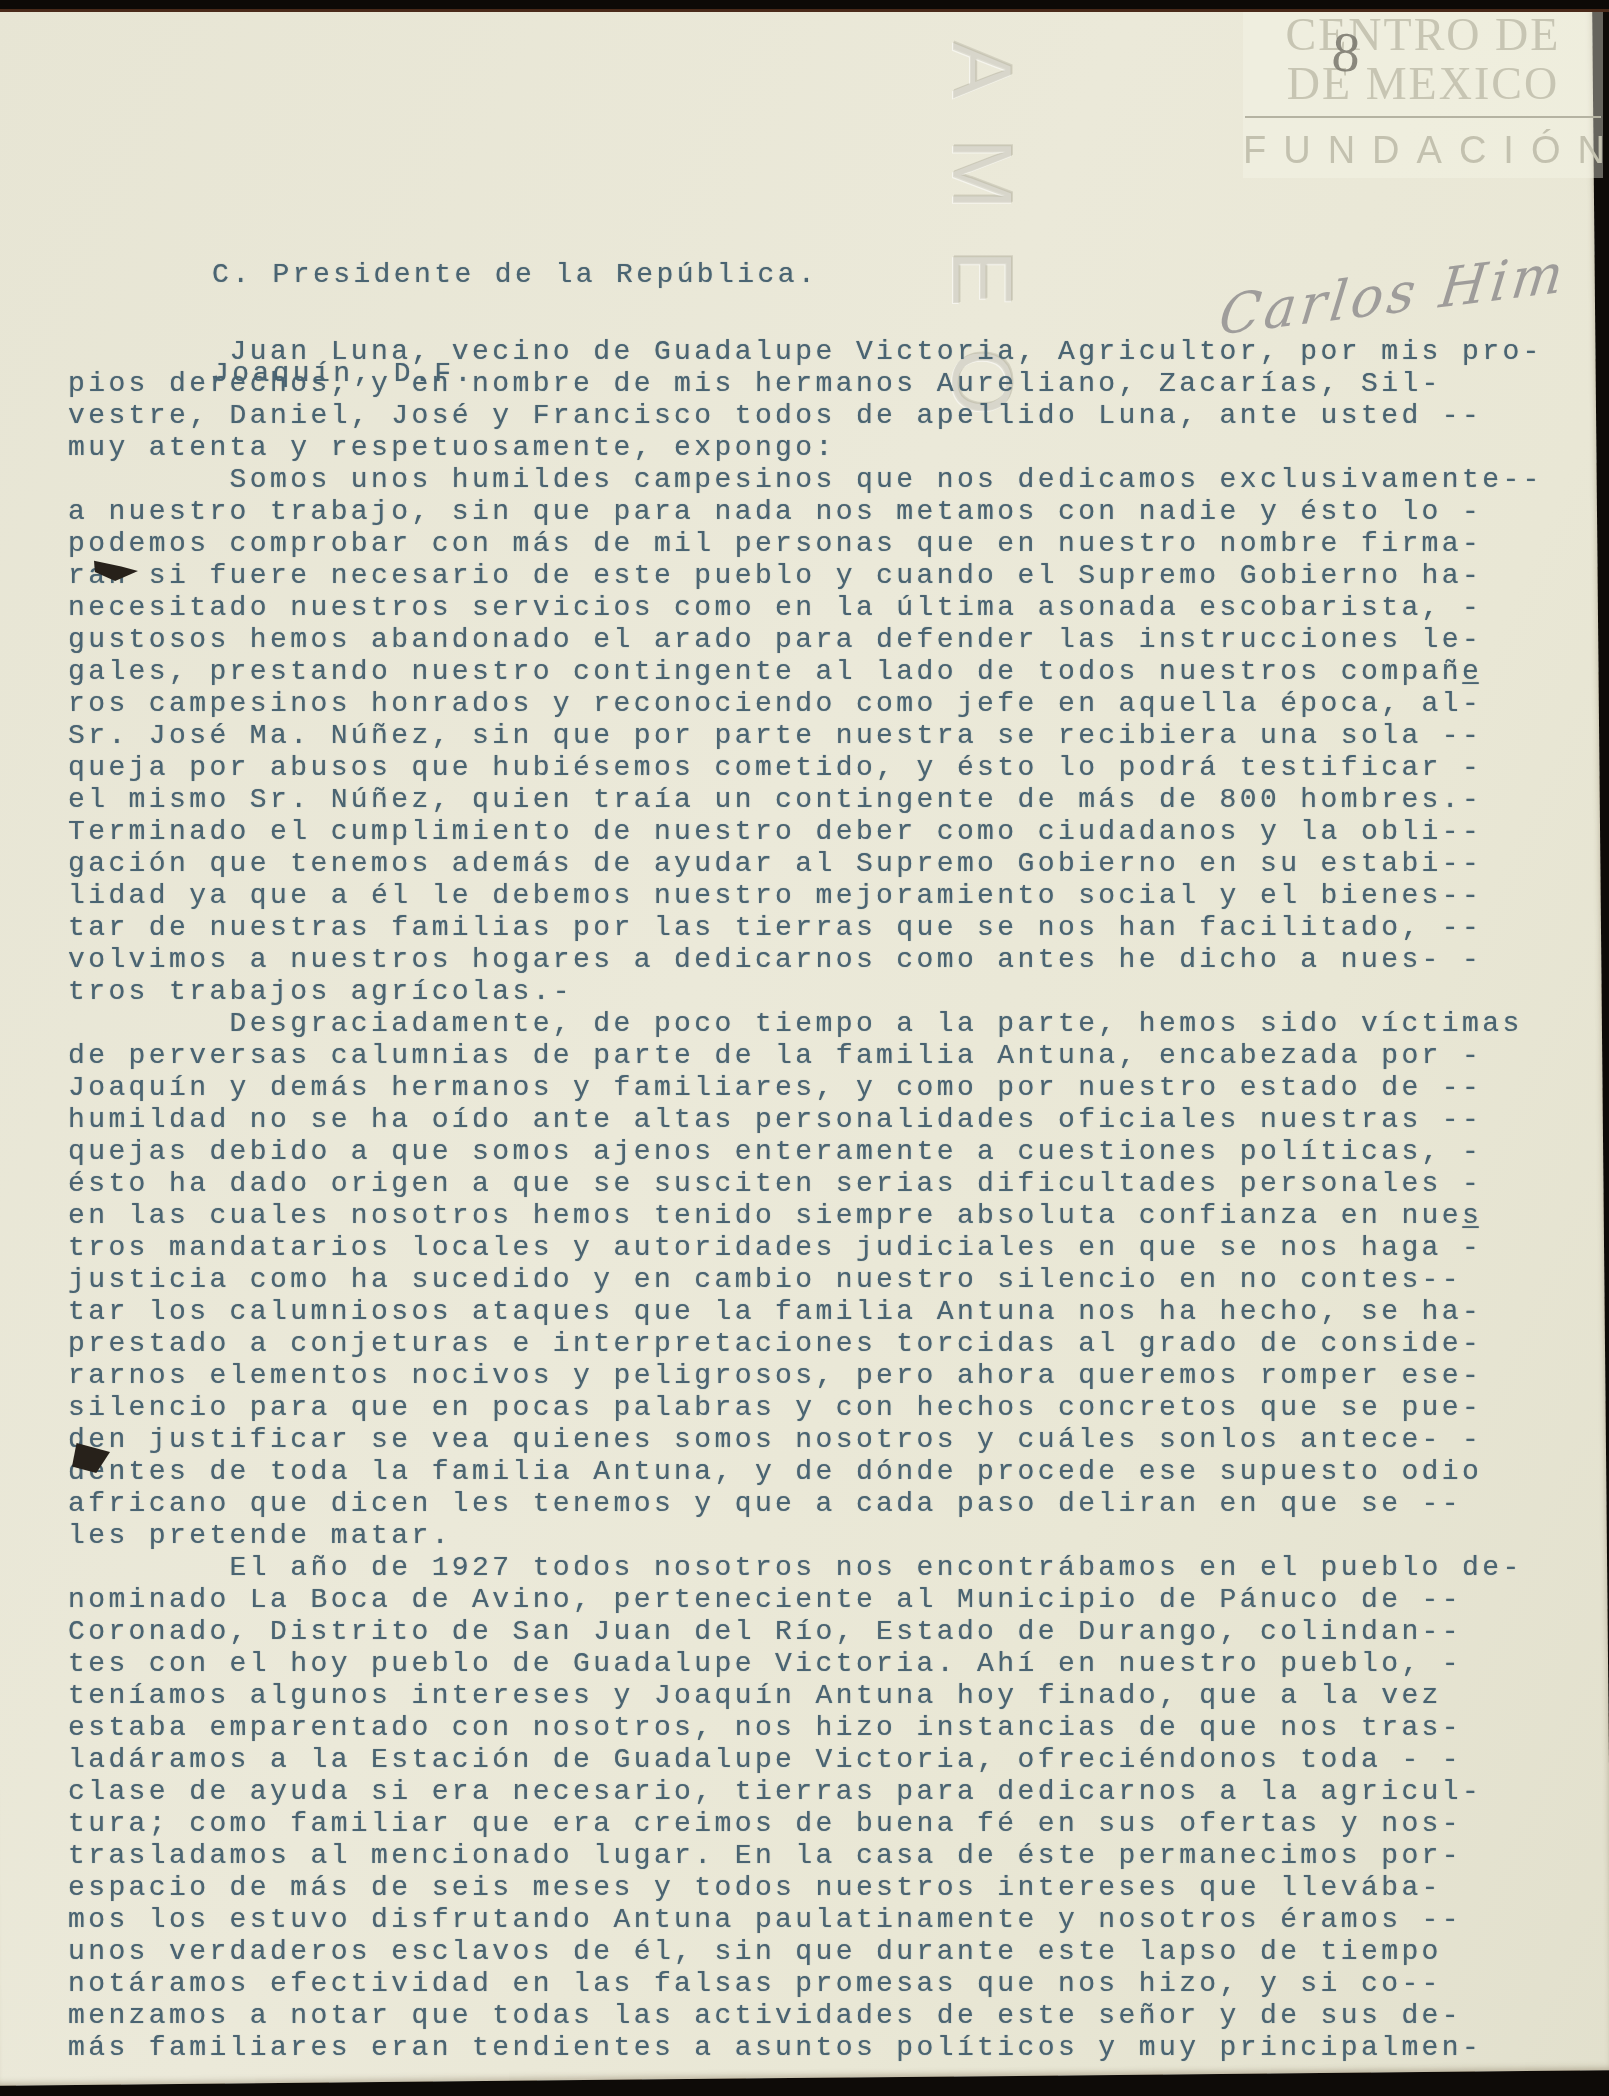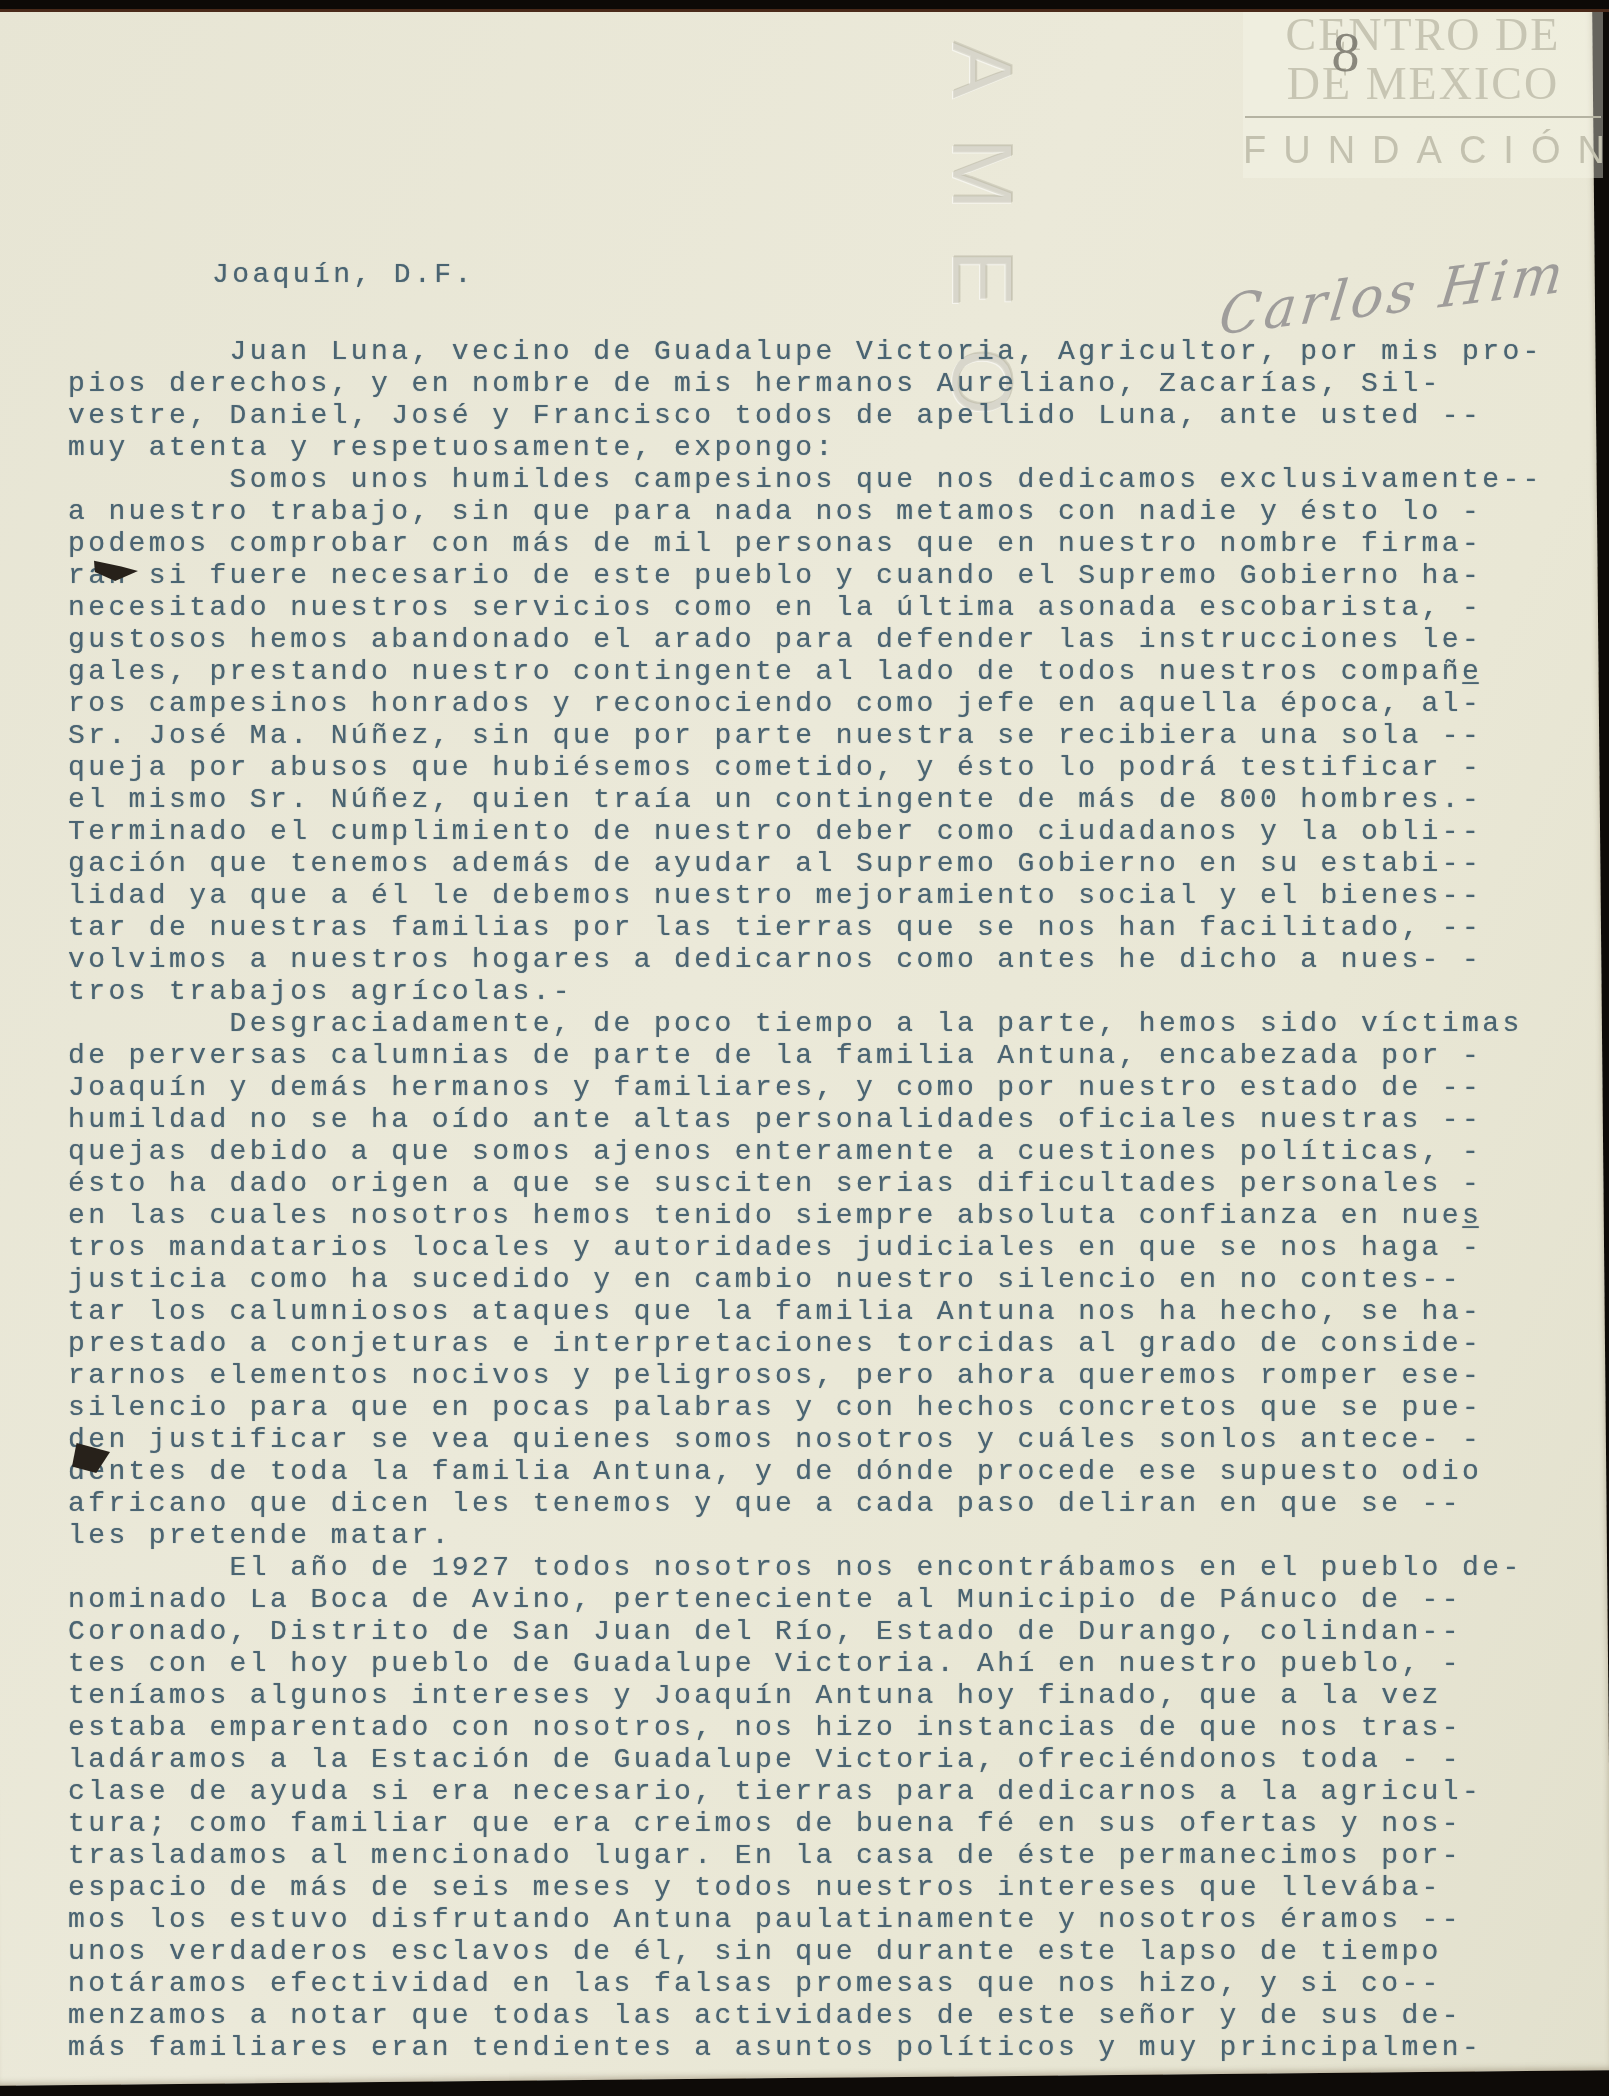--- a/index.html
+++ b/index.html
@@ -95,20 +95,21 @@
     <div class="cehm">
       <div>CENTRO DE</div>
       <div>DE MEXICO</div>
       <div class="wm-rule"></div>
       <div class="fundacion">FUNDACIÓN</div>
     </div>
 
     <div class="page-number">8</div>
 
     <div class="addressee">
+      <div>C. Presidente de la República.</div>
       <div>Joaquín, D.F.</div>
     </div>
 
     <div class="handwriting">Carlos Him</div>
 
     <div class="body-lines" id="body-lines"><div>        Juan Luna, vecino de Guadalupe Victoria, Agricultor, por mis pro-</div><div>pios derechos, y en nombre de mis hermanos Aureliano, Zacarías, Sil-</div><div>vestre, Daniel, José y Francisco todos de apellido Luna, ante usted --</div><div>muy atenta y respetuosamente, expongo:</div><div>        Somos unos humildes campesinos que nos dedicamos exclusivamente--</div><div>a nuestro trabajo, sin que para nada nos metamos con nadie y ésto lo -</div><div>podemos comprobar con más de mil personas que en nuestro nombre firma-</div><div>rán si fuere necesario de este pueblo y cuando el Supremo Gobierno ha-</div><div>necesitado nuestros servicios como en la última asonada escobarista, -</div><div>gustosos hemos abandonado el arado para defender las instrucciones le-</div><div>gales, prestando nuestro contingente al lado de todos nuestros compañe̲</div><div>ros campesinos honrados y reconociendo como jefe en aquella época, al-</div><div>Sr. José Ma. Núñez, sin que por parte nuestra se recibiera una sola --</div><div>queja por abusos que hubiésemos cometido, y ésto lo podrá testificar -</div><div>el mismo Sr. Núñez, quien traía un contingente de más de 800 hombres.-</div><div>Terminado el cumplimiento de nuestro deber como ciudadanos y la obli--</div><div>gación que tenemos además de ayudar al Supremo Gobierno en su estabi--</div><div>lidad ya que a él le debemos nuestro mejoramiento social y el bienes--</div><div>tar de nuestras familias por las tierras que se nos han facilitado, --</div><div>volvimos a nuestros hogares a dedicarnos como antes he dicho a nues- -</div><div>tros trabajos agrícolas.-</div><div>        Desgraciadamente, de poco tiempo a la parte, hemos sido víctimas</div><div>de perversas calumnias de parte de la familia Antuna, encabezada por -</div><div>Joaquín y demás hermanos y familiares, y como por nuestro estado de --</div><div>humildad no se ha oído ante altas personalidades oficiales nuestras --</div><div>quejas debido a que somos ajenos enteramente a cuestiones políticas, -</div><div>ésto ha dado origen a que se susciten serias dificultades personales -</div><div>en las cuales nosotros hemos tenido siempre absoluta confianza en nues̲</div><div>tros mandatarios locales y autoridades judiciales en que se nos haga -</div><div>justicia como ha sucedido y en cambio nuestro silencio en no contes--</div><div>tar los calumniosos ataques que la familia Antuna nos ha hecho, se ha-</div><div>prestado a conjeturas e interpretaciones torcidas al grado de conside-</div><div>rarnos elementos nocivos y peligrosos, pero ahora queremos romper ese-</div><div>silencio para que en pocas palabras y con hechos concretos que se pue-</div><div>den justificar se vea quienes somos nosotros y cuáles sonlos antece- -</div><div>dentes de toda la familia Antuna, y de dónde procede ese supuesto odio</div><div>africano que dicen les tenemos y que a cada paso deliran en que se --</div><div>les pretende matar.</div><div>        El año de 1927 todos nosotros nos encontrábamos en el pueblo de-</div><div>nominado La Boca de Avino, perteneciente al Municipio de Pánuco de --</div><div>Coronado, Distrito de San Juan del Río, Estado de Durango, colindan--</div><div>tes con el hoy pueblo de Guadalupe Victoria. Ahí en nuestro pueblo, -</div><div>teníamos algunos intereses y Joaquín Antuna hoy finado, que a la vez</div><div>estaba emparentado con nosotros, nos hizo instancias de que nos tras-</div><div>ladáramos a la Estación de Guadalupe Victoria, ofreciéndonos toda - -</div><div>clase de ayuda si era necesario, tierras para dedicarnos a la agricul-</div><div>tura; como familiar que era creimos de buena fé en sus ofertas y nos-</div><div>trasladamos al mencionado lugar. En la casa de éste permanecimos por-</div><div>espacio de más de seis meses y todos nuestros intereses que llevába-</div><div>mos los estuvo disfrutando Antuna paulatinamente y nosotros éramos --</div><div>unos verdaderos esclavos de él, sin que durante este lapso de tiempo</div><div>notáramos efectividad en las falsas promesas que nos hizo, y si co--</div><div>menzamos a notar que todas las actividades de este señor y de sus de-</div><div>más familiares eran tendientes a asuntos políticos y muy principalmen-</div></div>
 
     <div class="blot blot1"></div>
     <div class="blot blot2"></div>
 

